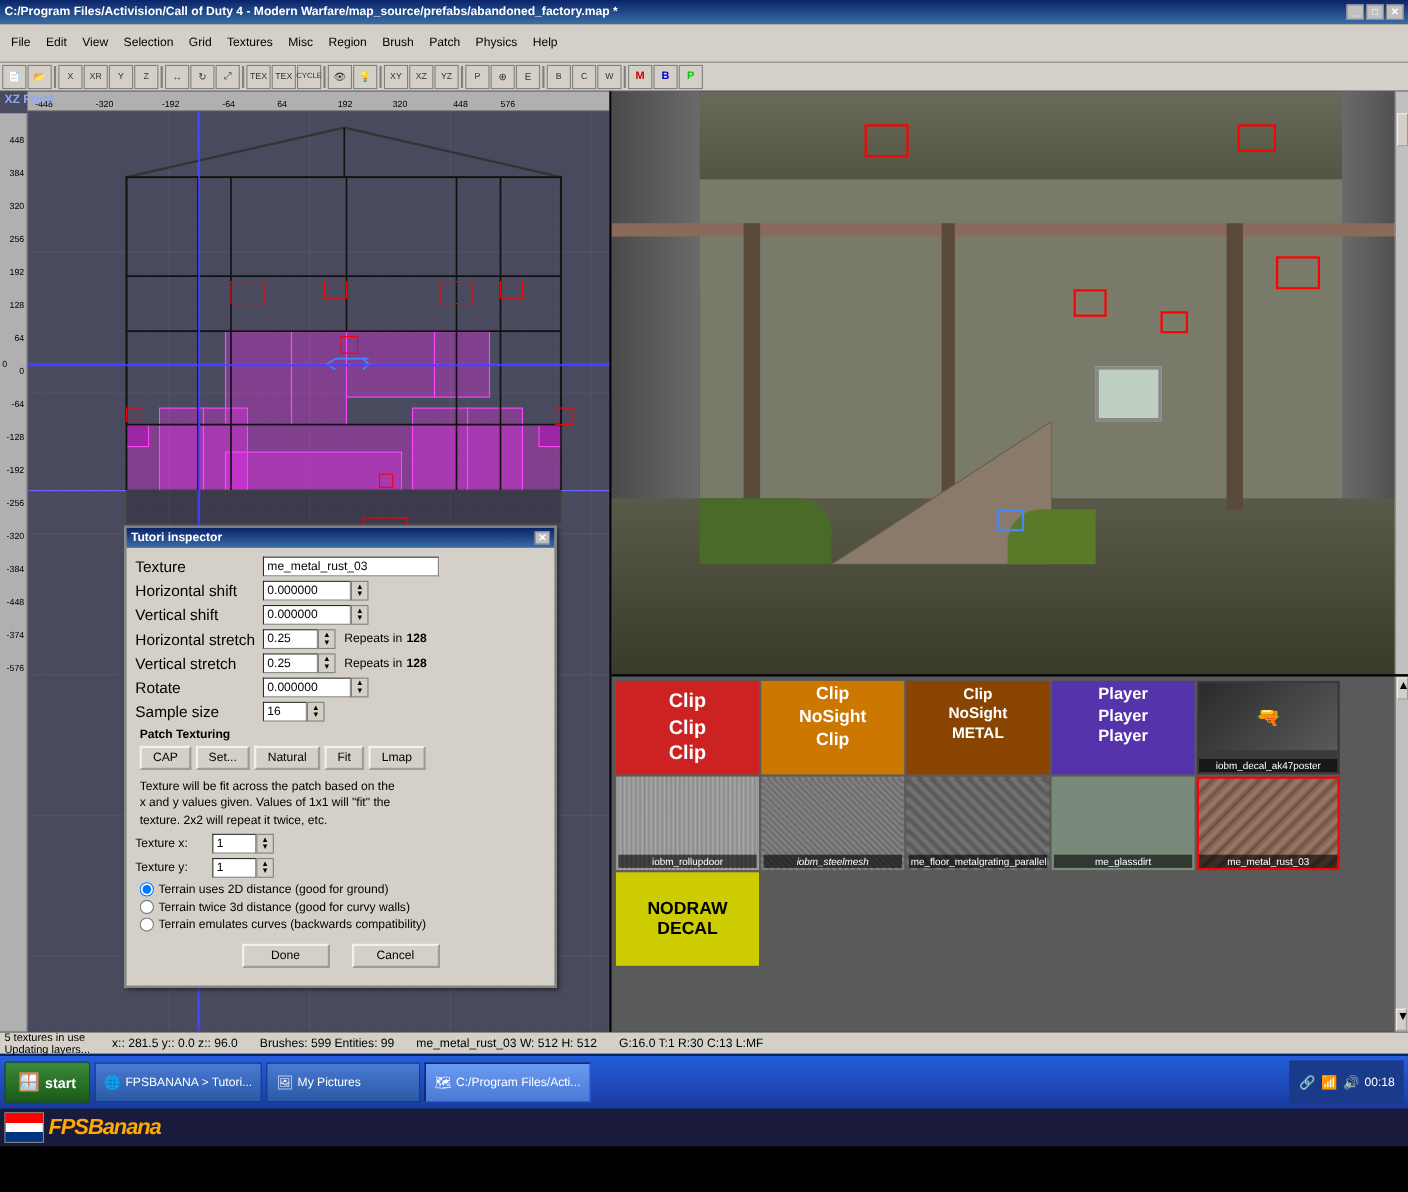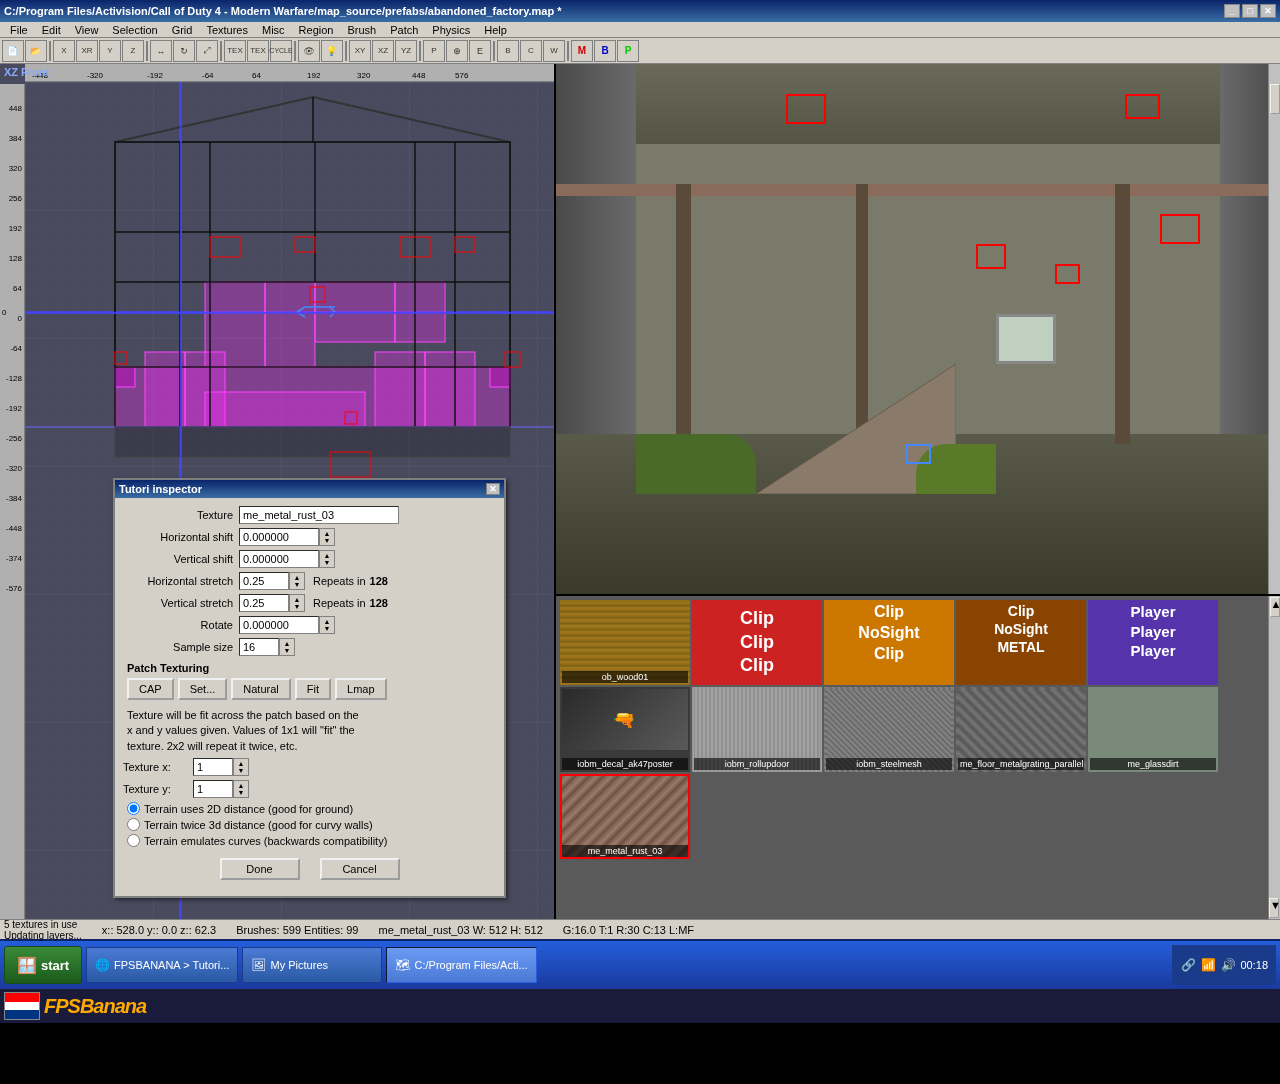--- a/index.html
+++ b/index.html
@@ -22,21 +22,21 @@
       width: 16px; height: 14px;
       background: #c0c0c0;
       border: 1px solid #888;
       font-size: 9px;
       display: flex; align-items: center; justify-content: center;
       cursor: pointer;
     }
 
     
     #menubar {
-      height: 16px;
+      height: 35px;
       background: #d4d0c8;
       display: flex;
       align-items: center;
       border-bottom: 1px solid #808080;
       padding: 0 4px;
       gap: 2px;
     }
     .menu-item {
       padding: 1px 6px;
       font-size: 11px;
@@ -186,24 +186,23 @@
       padding: 8px;
     }
 
     .si-row {
       display: flex;
       align-items: center;
       margin-bottom: 4px;
     }
 
     .si-label {
-      text-align: right;
       min-width: 110px;
       margin-right: 6px;
-      font-size: 11px;
+      font-size: 14px;
     }
 
     .si-input {
       width: 100px;
       height: 18px;
       border: 1px inset #808080;
       background: white;
       font-size: 11px;
       padding: 1px 3px;
     }
@@ -470,20 +469,21 @@
         0deg,
         #8B6914 0px, #a07820 3px, #7a5c10 6px
       );
     }
 
     .grating-texture {
       background: repeating-linear-gradient(
         45deg,
         #666 0px, #888 2px, #666 4px
       );
+      font-style: italic;
     }
 
     
     #right-side {
       display: flex;
       flex-direction: column;
       width: 724px;
     }
   </style>
 </head>
@@ -718,23 +718,20 @@
 
         <div style="position:absolute; right:0; top:0; width:12px; height:530px; background:#c0c0c0; border-left:1px solid #888;">
           <div style="width:10px; height:30px; background:#d4d0c8; border:1px outset #f0f0f0; margin:1px auto; margin-top:20px;"></div>
         </div>
       </div>
     </div>
 
     <div id="texture-panel">
       <div style="display:flex; flex-wrap:wrap; padding:4px; gap:2px; position:relative;">
 
-        <div class="texture-item wood-texture">
-          <div class="texture-label">ob_wood01</div>
-        </div>
 
         <div class="texture-item clip-texture" style="background:#cc2222;">
           <div style="color:white; font-weight:bold; font-size:18px; text-align:center; line-height:1.3;">Clip<br>Clip<br>Clip</div>
         </div>
 
         <div class="texture-item" style="background:#cc7700;">
           <div style="color:white; font-weight:bold; font-size:16px; text-align:center; line-height:1.3;">Clip<br>NoSight<br>Clip</div>
         </div>
 
         <div class="texture-item" style="background:#884400;">
@@ -765,20 +762,23 @@
         </div>
 
         <div class="texture-item" style="background:#7a8a7a;">
           <div class="texture-label">me_glassdirt</div>
         </div>
 
         <div class="texture-item selected" style="background:repeating-linear-gradient(135deg, #7a5a4a 0px, #9a7a6a 5px, #6a4a3a 10px);">
           <div class="texture-label">me_metal_rust_03</div>
         </div>
 
+        <div class="texture-item nodraw-texture">
+          <div style="font-size:16px; font-weight:bold; color:black; text-align:center;">NODRAW<br>DECAL</div>
+        </div>
       </div>
 
       <div style="position:absolute; right:0; top:0; width:12px; height:100%; background:#c0c0c0; border-left:1px solid #808080;">
         <div style="width:10px; height:20px; background:#d4d0c8; border:1px outset #f0f0f0; margin:1px auto;">▲</div>
         <div style="width:10px; height:20px; background:#d4d0c8; border:1px outset #f0f0f0; margin:1px auto; position:absolute; bottom:0;">▼</div>
       </div>
     </div>
 
   </div>
 
@@ -917,21 +917,21 @@
 
     <div class="si-bottom-buttons">
       <button class="si-btn" style="min-width:80px;">Done</button>
       <button class="si-btn" style="min-width:80px;">Cancel</button>
     </div>
   </div>
 </div>
 
 <div id="statusbar">
   <span style="font-size:10px;">5 textures in use<br>Updating layers...</span>
-  <span>x:: 528.0  y:: 0.0  z:: 62.3</span>
+  <span>x:: 281.5  y:: 0.0  z:: 96.0</span>
   <span>Brushes: 599 Entities: 99</span>
   <span>me_metal_rust_03 W: 512 H: 512</span>
   <span>G:16.0 T:1 R:30 C:13 L:MF</span>
 </div>
 
 <div id="taskbar">
   <button id="start-btn">
     <span style="font-size:16px;">🪟</span>
     <span>start</span>
   </button>

